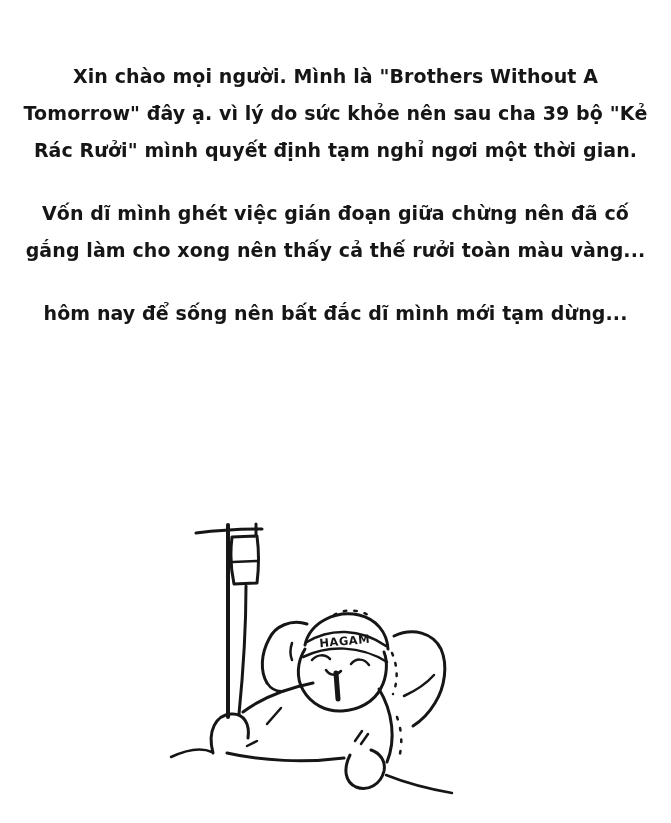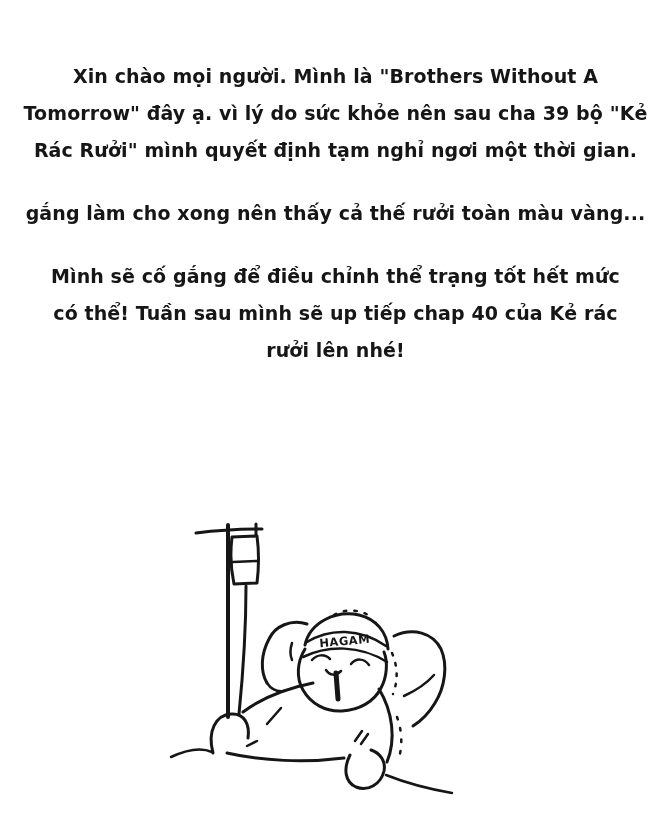--- a/index.html
+++ b/index.html
@@ -45,28 +45,25 @@
 
 <div class="page">
 
   <div class="note">
     <p class="para">
       <span class="line">Xin chào mọi người. Mình là "Brothers Without A</span>
       <span class="line">Tomorrow" đây ạ. vì lý do sức khỏe nên sau cha 39 bộ "Kẻ</span>
       <span class="line">Rác Rưởi" mình quyết định tạm nghỉ ngơi một thời gian.</span>
     </p>
     <p class="para">
+      <span class="line">Vốn dĩ mình ghét việc gián đoạn giữa chừng nên đã cố</span>
       <span class="line">gắng làm cho xong nên thấy cả thế rưởi toàn màu vàng...</span>
     </p>
     <p class="para">
-    </p>
-    <p class="para">
-      <span class="line">Mình sẽ cố gắng để điều chỉnh thể trạng tốt hết mức</span>
-      <span class="line">có thể! Tuần sau mình sẽ up tiếp chap 40 của Kẻ rác</span>
-      <span class="line">rưởi lên nhé!</span>
+      <span class="line">hôm nay để sống nên bất đắc dĩ mình mới tạm dừng...</span>
     </p>
   </div>
 
   <svg class="sketch" viewBox="0 0 671 823" aria-hidden="true">
     <g fill="none" stroke="#161616" stroke-linecap="round" stroke-linejoin="round">
 
       <g>
         <path stroke-width="3" d="M196 521 C 220 518 244 517 262 517"></path>
         <path stroke-width="4" d="M228 513 L228 705"></path>
         <path stroke-width="3" d="M256 512 L256 523"></path>

